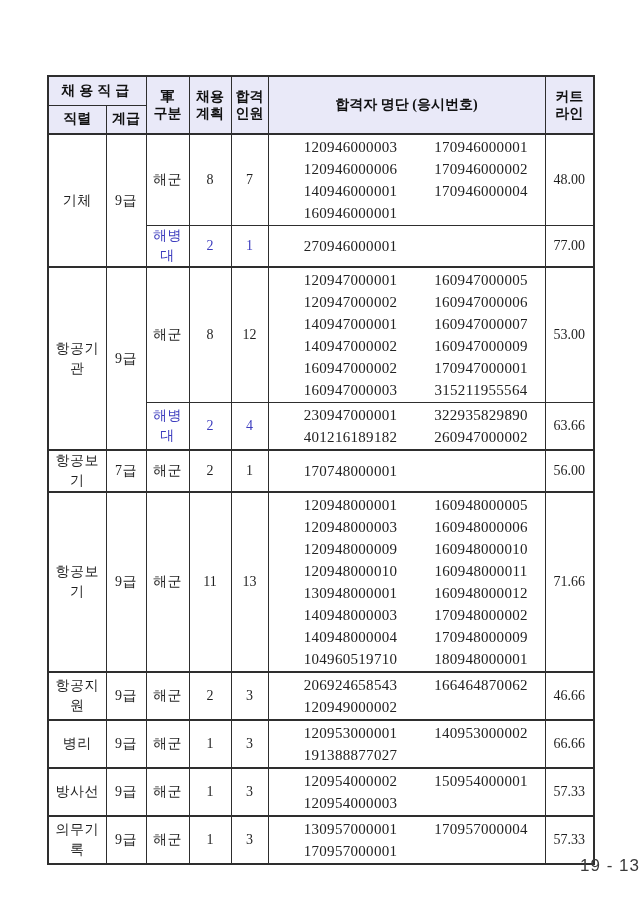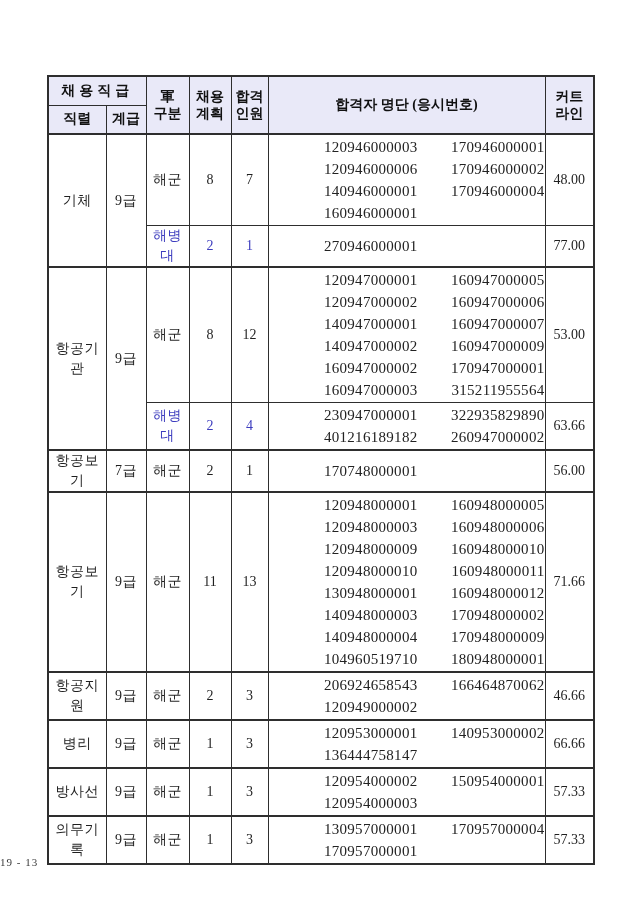--- a/index.html
+++ b/index.html
@@ -51,29 +51,28 @@
     display: grid;
     grid-template-columns: 134px 1fr;
     padding: 1px 0 1px 15px;
   }
   .num {
     height: 22px; line-height: 22px;
     font-size: 15px;
     letter-spacing: 0.3px;
     white-space: nowrap;
     color: #222;
-    text-align: right;
   }
   .cell-plan, .cell-passed, .cell-cutoff { font-size: 14px; }
   .page-footer {
     position: absolute;
     left: 0; right: 0; top: 856px;
-    text-align: left;
-    font-family: Liberation Serif, serif;
-    font-size: 11px;
+    text-align: right;
+    font-family: Liberation Sans, sans-serif;
+    font-size: 17px;
     color: #3a3a3a;
     letter-spacing: 1px;
   }
 </style>
 </head>
 <body>
 
 <table class="results-table">
   <colgroup>
     <col style="width:58px">
@@ -238,21 +237,21 @@
       <tr class="group-first">
         <td class="cell-series">병리</td>
         <td class="cell-grade">9급</td>
         <td class="cell-military">해군</td>
         <td class="cell-plan">1</td>
         <td class="cell-passed">3</td>
         <td class="cell-numbers">
           <div class="num-grid">
             <span class="num">120953000001</span>
             <span class="num">140953000002</span>
-            <span class="num">136444758147</span>
+            <span class="num">191388877027</span>
           </div>
         </td>
         <td class="cell-cutoff">66.66</td>
       </tr>
       <tr class="group-first">
         <td class="cell-series">방사선</td>
         <td class="cell-grade">9급</td>
         <td class="cell-military">해군</td>
         <td class="cell-plan">1</td>
         <td class="cell-passed">3</td>

